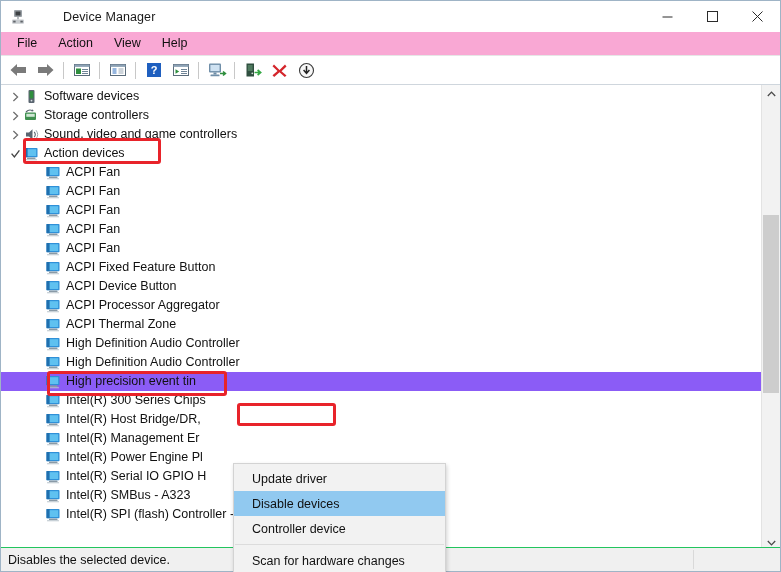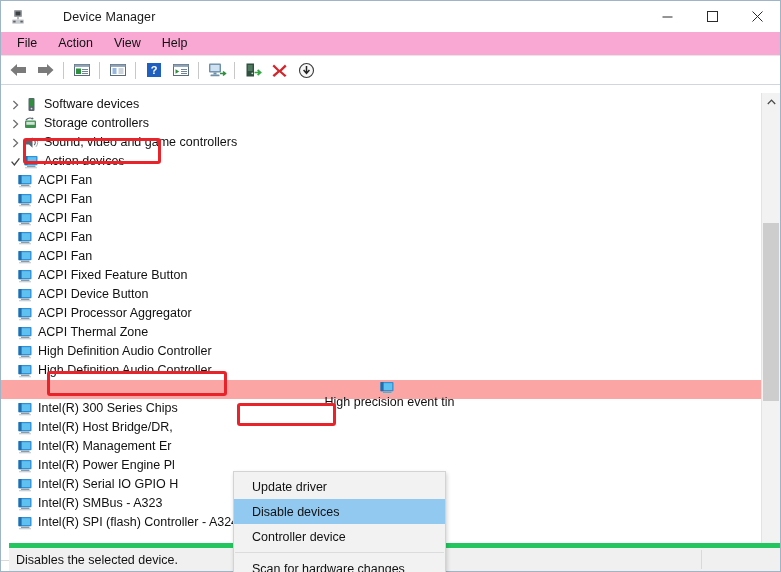--- a/index.html
+++ b/index.html
@@ -91,58 +91,56 @@
     background: #c8c8c8;
     margin: 0 4px;
   }
 
   
   .content {
     position: relative;
     height: 467px;
     background: #ffffff;
     border-bottom: 1px solid #d9d9d9;
-    margin-top: 8px;
   }
   .tree {
     position: absolute;
     left: 0; top: 0; right: 18px; bottom: 0;
     overflow: hidden;
     padding-top: 2px;
   }
   .row {
     height: 19px;
     display: flex;
     align-items: center;
     white-space: nowrap;
     position: relative;
   }
   .row.selected {
-    background: #fca5a5;
-    flex-direction: column;
+    background: #8b5cf6;
   }
   .row .expander {
     width: 16px;
     display: flex; align-items: center; justify-content: center;
     flex: 0 0 auto;
     color: #6d6d6d;
   }
   .row .devicon {
     width: 17px; height: 15px;
     flex: 0 0 auto;
     margin-right: 4px;
     position: relative;
   }
   .row .label {
     font-size: 12.5px;
     color: #111;
     line-height: 15px;
   }
   .indent-0 { padding-left: 6px; }
-  .indent-1 { padding-left: 16px; }
+  .indent-1 { padding-left: 44px; }
 
   
   .vscroll {
     position: absolute;
     top: 0; right: 0;
     width: 18px; height: 100%;
     background: #f2f2f2;
     border-left: 1px solid #e3e3e3;
   }
   .vs-arrow {
@@ -156,24 +154,24 @@
   .vs-thumb {
     position: absolute;
     left: 1px; width: 16px;
     top: 130px; height: 178px;
     background: #cdcdcd;
   }
 
   
   .statusbar {
     position: absolute;
-    left: 8px; right: 0; bottom: 0;
+    left: 0; right: 0; bottom: 0;
     height: 23px;
     background: #f0f0f0;
-    border-top: 5px solid #22c55e;
+    border-top: 1px solid #22c55e;
     display: flex;
     align-items: center;
   }
   .status-text {
     font-size: 12.5px;
     padding-left: 7px;
     color: #111;
   }
   .status-div {
     position: absolute;

